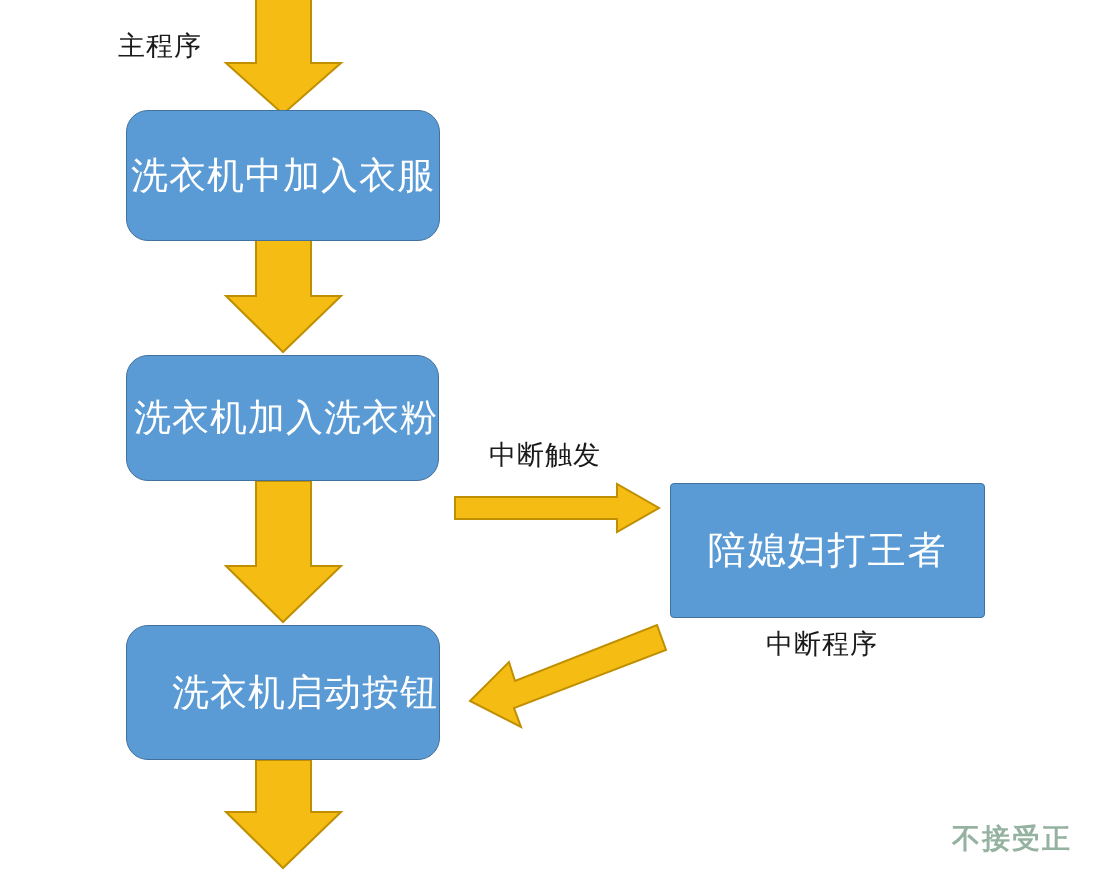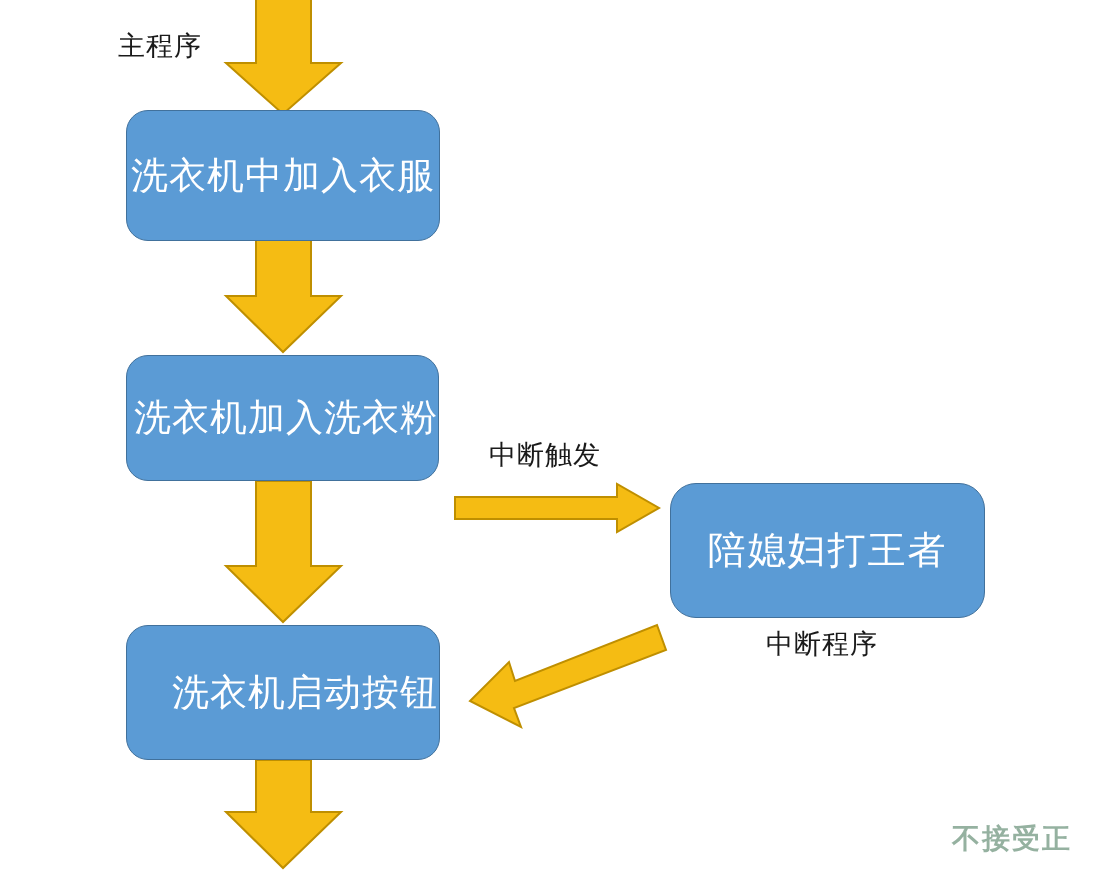--- a/index.html
+++ b/index.html
@@ -36,21 +36,21 @@
     justify-content: center;
     color: #ffffff;
     font-family: "Liberation Serif", "DejaVu Serif", serif;
     letter-spacing: 1px;
   }
   .node-box.process {
     font-size: 37px;
   }
   .node-box.interrupt {
     font-size: 38px;
-    border-radius: 26px;
+    border-radius: 4px;
     letter-spacing: 2px;
   }
   .plain-label {
     position: absolute;
     color: #1a1a1a;
     font-family: Liberation Serif, serif;
     font-size: 27px;
     letter-spacing: 1px;
     white-space: nowrap;
   }

